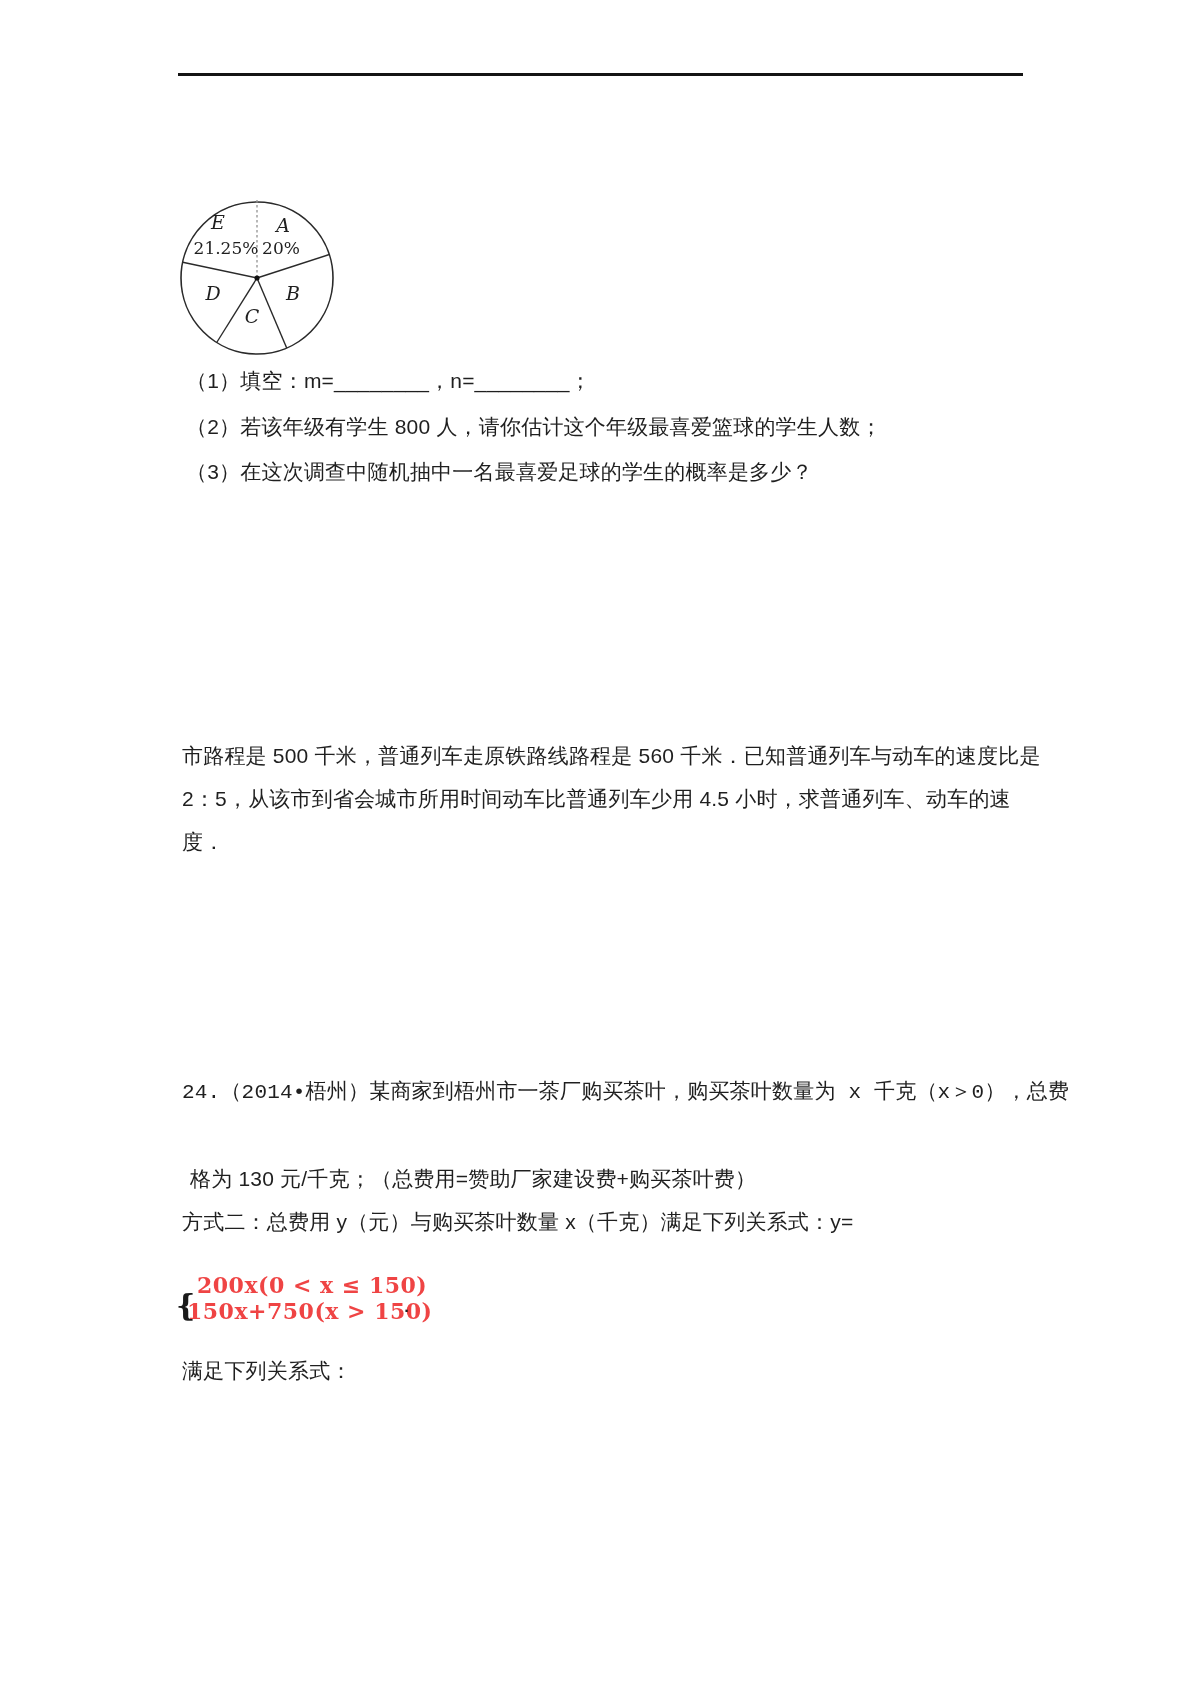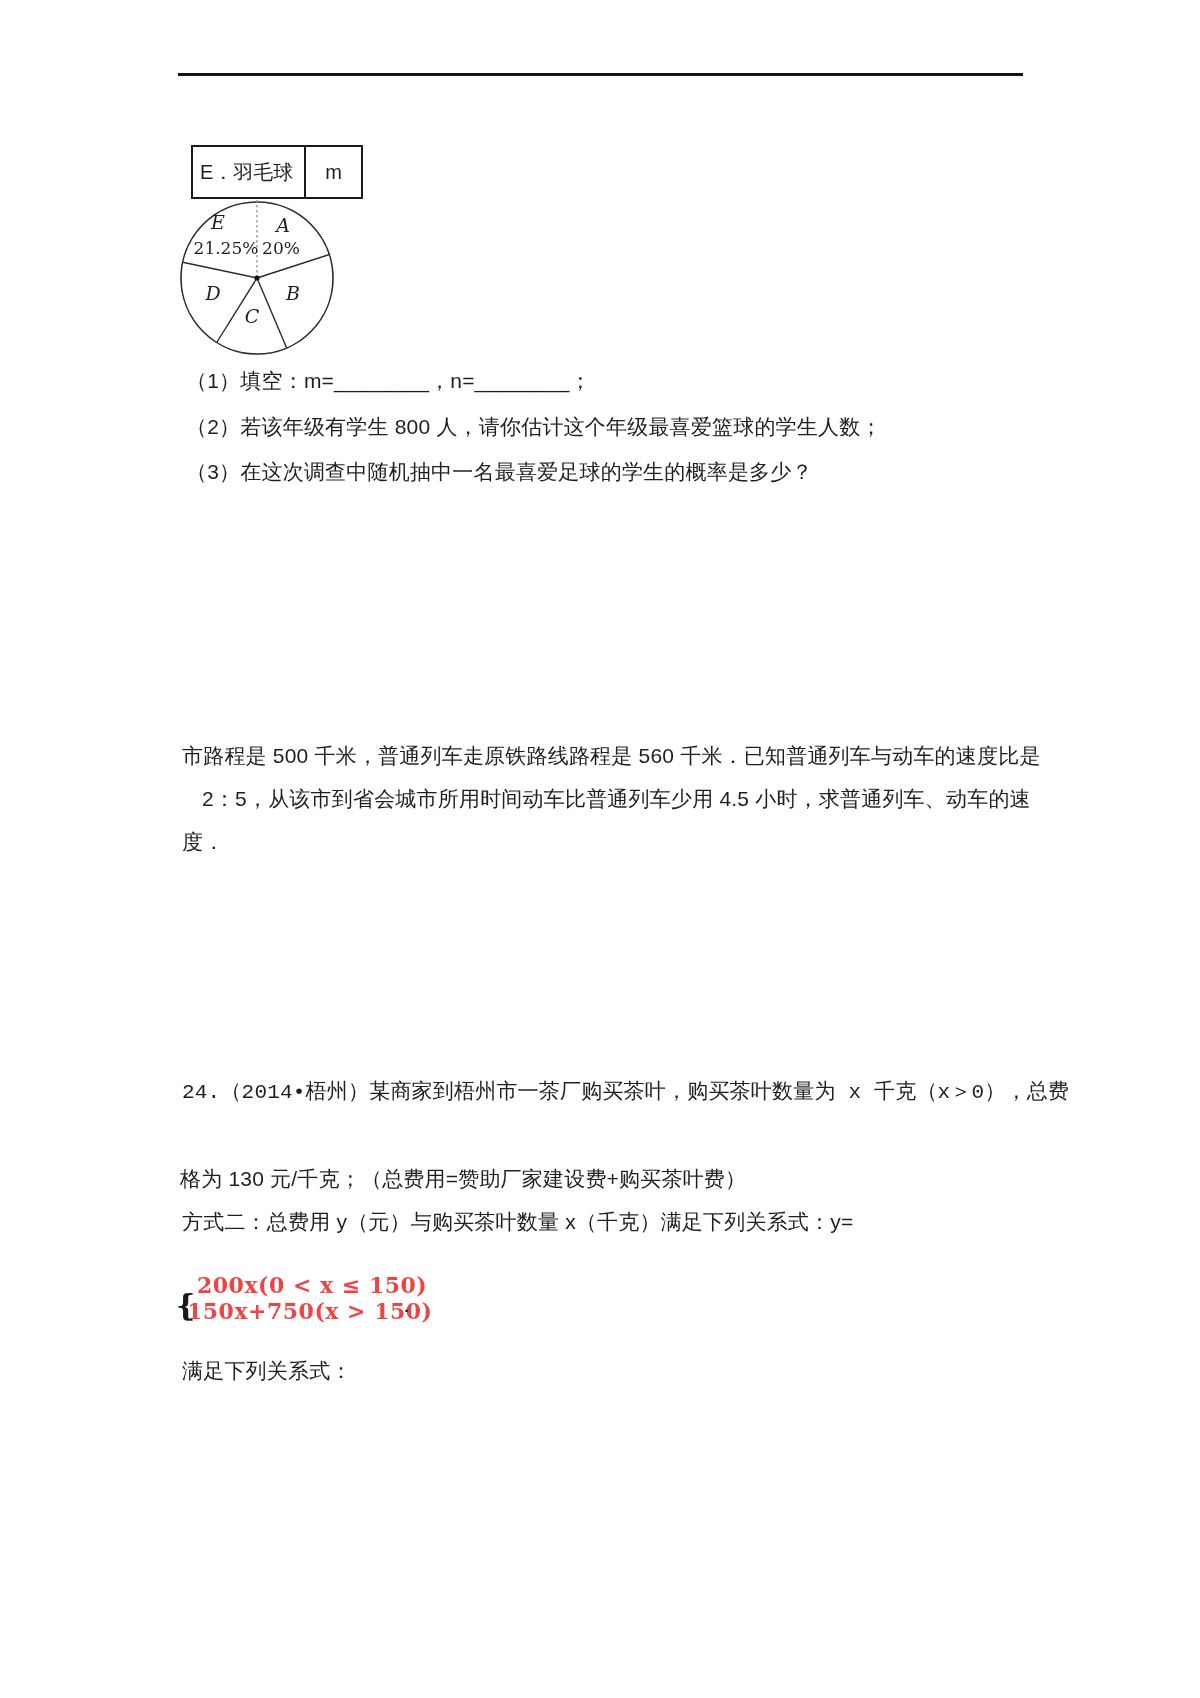--- a/index.html
+++ b/index.html
@@ -45,24 +45,20 @@
     font-weight:bold;font-size:30px;line-height:30px;color:#1a1a1a;
   }
 </style>
 </head>
 <body>
 
 <div class="page">
 
   <div class="hr"></div>
 
-  <div class="legend-table">
-    <div class="cell1">E．羽毛球</div>
-    <div class="cell2">m</div>
-  </div>
 
   <svg id="pie-svg" class="pie-wrap" viewBox="168 188 184 174" width="184" height="174">
       <circle cx="257" cy="278" r="76" fill="none" stroke="#2a2a2a" stroke-width="1.6"></circle>
       <line x1="257" y1="278" x2="329.3" y2="254.5" stroke="#2a2a2a" stroke-width="1.4"></line>
       <line x1="257" y1="278" x2="286.7" y2="348.0" stroke="#2a2a2a" stroke-width="1.4"></line>
       <line x1="257" y1="278" x2="216.7" y2="342.5" stroke="#2a2a2a" stroke-width="1.4"></line>
       <line x1="257" y1="278" x2="182.7" y2="262.2" stroke="#2a2a2a" stroke-width="1.4"></line>
       <line x1="257" y1="200" x2="257" y2="278" stroke="#9a9a9a" stroke-width="1.4" stroke-dasharray="2.5 2.5"></line>
       <circle cx="257" cy="278" r="2.6" fill="#111"></circle>
       <text x="218" y="229" text-anchor="middle" class="pie-cat">E</text>
@@ -72,25 +68,25 @@
       <text x="252" y="323" text-anchor="middle" class="pie-cat">C</text>
       <text x="226" y="254" text-anchor="middle" class="pie-pct">21.25%</text>
       <text x="281" y="254" text-anchor="middle" class="pie-pct">20%</text>
     </svg>
 
   <div class="line" style="left:186px;top:369px;">（1）填空：m=________，n=________；</div>
   <div class="line" style="left:186px;top:415px;">（2）若该年级有学生 800 人，请你估计这个年级最喜爱篮球的学生人数；</div>
   <div class="line" style="left:186px;top:460px;">（3）在这次调查中随机抽中一名最喜爱足球的学生的概率是多少？</div>
 
   <div class="line" style="left:182px;top:744px;">市路程是 500 千米，普通列车走原铁路线路程是 560 千米．已知普通列车与动车的速度比是</div>
-  <div class="line" style="left:182px;top:787px;margin-left:20px;">2：5，从该市到省会城市所用时间动车比普通列车少用 4.5 小时，求普通列车、动车的速</div>
+  <div class="line" style="left:182px;top:787px;">2：5，从该市到省会城市所用时间动车比普通列车少用 4.5 小时，求普通列车、动车的速</div>
   <div class="line" style="left:182px;top:830px;">度．</div>
 
   <div class="line" style="left:182px;top:1081px;font-family:Liberation Mono, monospace;">24.（2014•梧州）某商家到梧州市一茶厂购买茶叶，购买茶叶数量为 x 千克（x＞0），总费</div>
-  <div class="line" style="left:180px;top:1167px;text-align:center;">格为 130 元/千克；（总费用=赞助厂家建设费+购买茶叶费）</div>
+  <div class="line" style="left:190px;top:1167px;text-align:center;">格为 130 元/千克；（总费用=赞助厂家建设费+购买茶叶费）</div>
   <div class="line" style="left:182px;top:1210px;">方式二：总费用 y（元）与购买茶叶数量 x（千克）满足下列关系式：y=</div>
 
   <div class="line brace" style="left:176px;top:1291px;">{</div>
   <div class="line math" style="left:197px;top:1273px;">200x(0 &lt; x ≤ 150)</div>
   <div class="line math" style="left:187px;top:1299px;">150x+750(x &gt; 150)</div>
   <div class="line" style="left:396px;top:1293px;">．</div>
 
   <div class="line" style="left:182px;top:1359px;">满足下列关系式：</div>
 
 </div>

